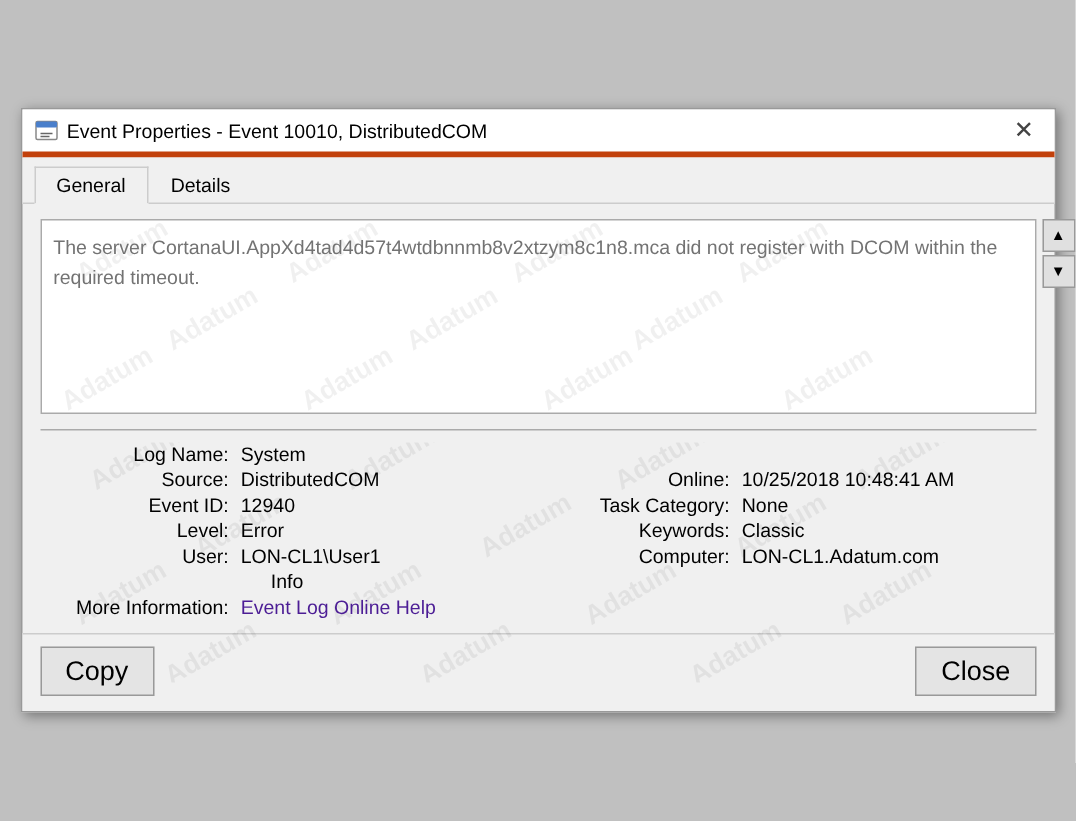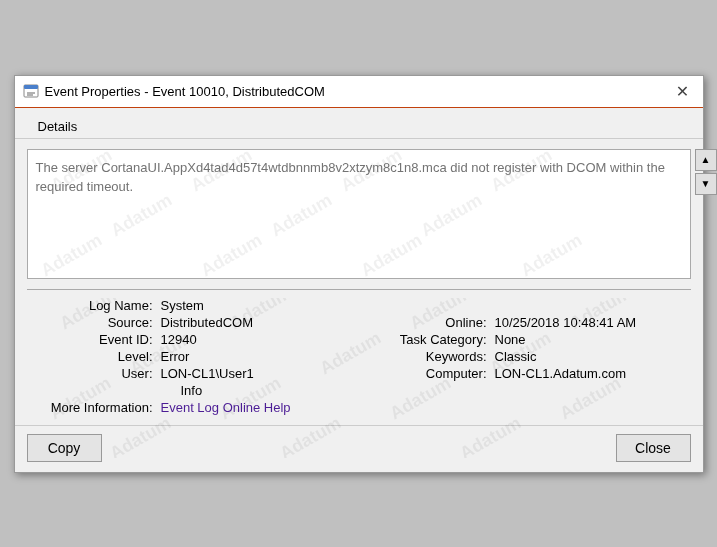--- a/index.html
+++ b/index.html
@@ -16,21 +16,21 @@
     .dialog {
       width: 690px;
       background: #f0f0f0;
       border: 1px solid #999;
       box-shadow: 2px 2px 8px rgba(0,0,0,0.4);
       display: flex;
       flex-direction: column;
     }
     .title-bar {
       background: #fff;
-      border-bottom: 1px solid #c2410c;
+      border-bottom: 4px solid #c2410c;
       display: flex;
       align-items: center;
       justify-content: space-between;
       padding: 6px 8px;
       height: 32px;
     }
     .title-bar-left {
       display: flex;
       align-items: center;
       gap: 6px;
@@ -143,21 +143,21 @@
       padding: 8px 12px 10px;
       border-top: 1px solid #ccc;
       background: #f0f0f0;
     }
     .footer-btn {
       min-width: 75px;
       padding: 5px 16px;
       border: 1px solid #999;
       background: #e4e4e4;
       cursor: pointer;
-      font-size: 14px;
+      font-size: 18px;
       font-family: 'Segoe UI', Tahoma, sans-serif;
     }
     .watermark {
       position: absolute;
       top: 0; left: 0; right: 0; bottom: 0;
       pointer-events: none;
       overflow: hidden;
       z-index: 0;
     }
     .watermark span {
@@ -187,20 +187,21 @@
         <rect x="1" y="2" width="14" height="4" rx="1" fill="#4a7fcb"></rect>
         <line x1="4" y1="10" x2="12" y2="10" stroke="#666" stroke-width="1"></line>
         <line x1="4" y1="12" x2="10" y2="12" stroke="#666" stroke-width="1"></line>
       </svg>
       <span class="title-text">Event Properties - Event 10010, DistributedCOM</span>
     </div>
     <button class="close-btn">✕</button>
   </div>
 
   <div class="tabs">
+    <div class="tab active">General</div>
     <div class="tab">Details</div>
   </div>
 
   <div class="content">
     <div class="message-area-wrapper">
       <div class="message-box">
 
         <div class="watermark">
           <span style="top:10px;left:20px;">Adatum</span>
           <span style="top:10px;left:160px;">Adatum</span>

